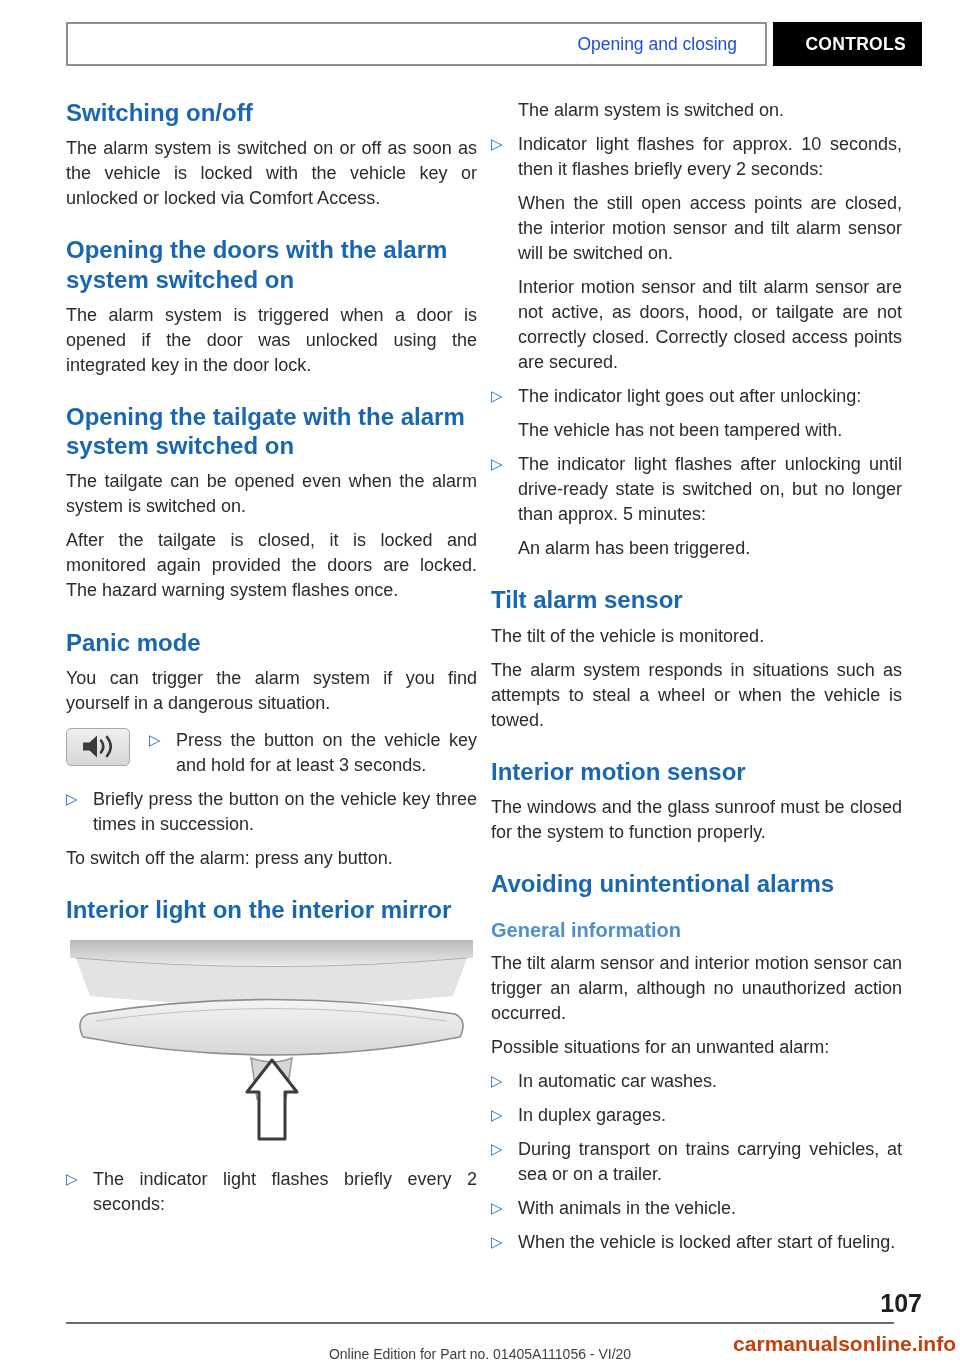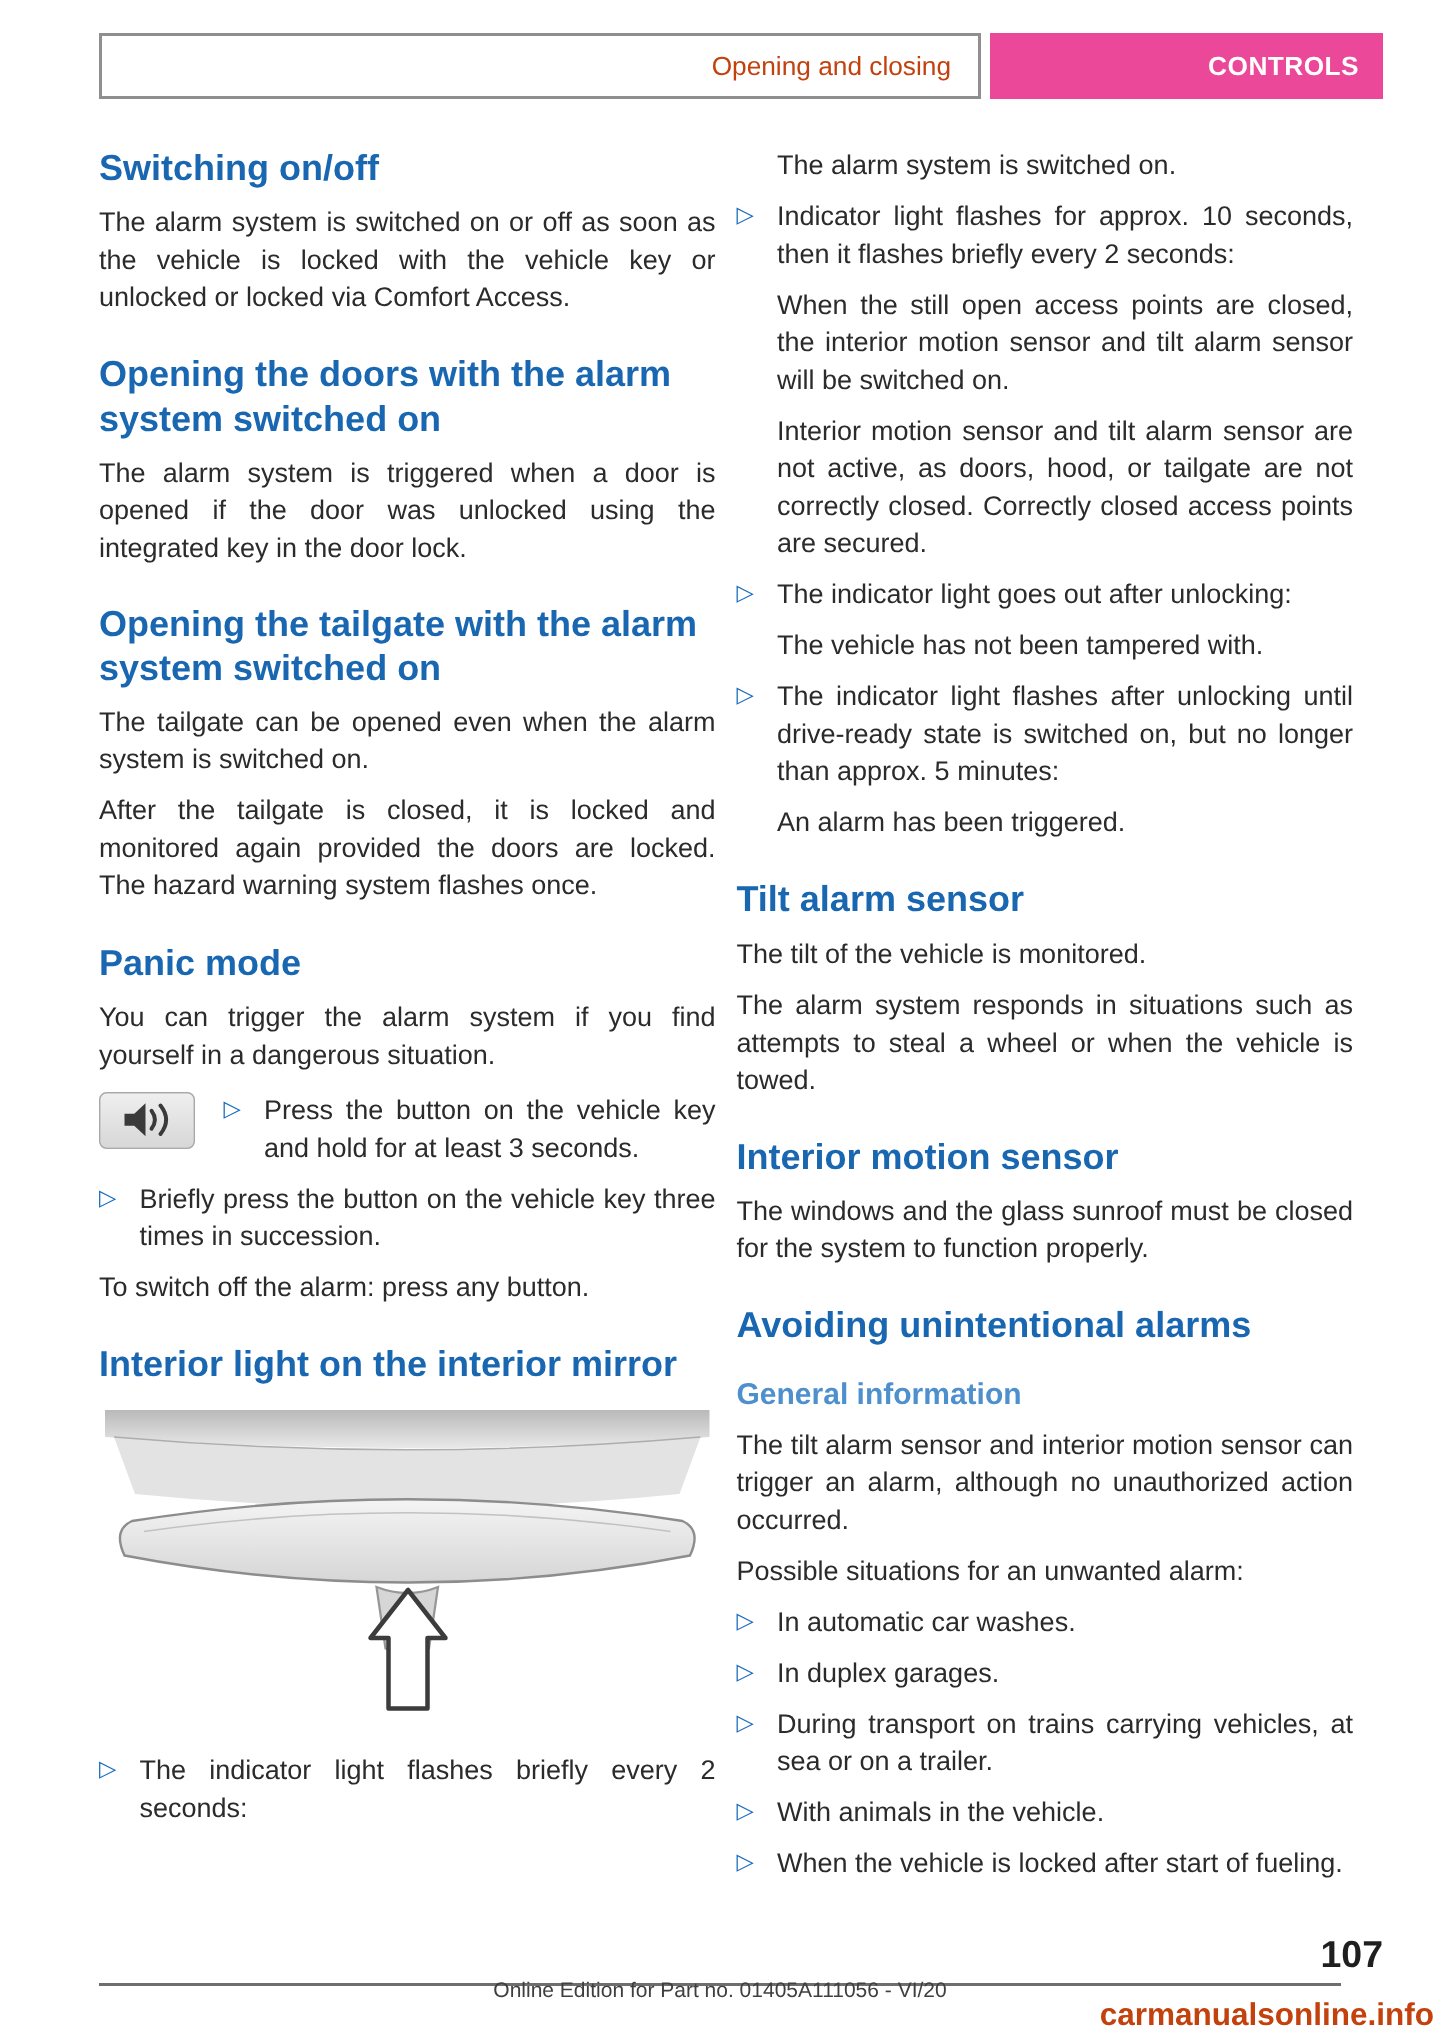--- a/index.html
+++ b/index.html
@@ -2,23 +2,23 @@
 <html lang="en"><head>
 <meta charset="utf-8">
 <style>
   * { margin:0; padding:0; box-sizing:border-box; }
   html,body { background:#ffffff; }
   body { font-family:"Liberation Sans", sans-serif; color:#2b2b2b; }
   .page { position:relative; width:960px; height:1362px; background:#fff; overflow:hidden; margin:0 auto; }
 
   
   .topbar { position:absolute; top:22px; left:66px; right:38px; height:44px; display:flex; }
-  .crumb-box { width:588px; border:2px solid #8f8f8f; display:flex; align-items:center;
-               justify-content:flex-end; padding-right:18px; font-size:17.5px; color:#c2410c; background:#fff; }
-  .badge { flex:1; margin-left:6px; background:#ec4899; color:#fff; font-weight:bold;
+  .crumb-box { width:701px; border:2px solid #8f8f8f; display:flex; align-items:center;
+               justify-content:flex-end; padding-right:28px; font-size:17.5px; color:#1d4ed8; background:#fff; }
+  .badge { flex:1; margin-left:6px; background:#000000; color:#fff; font-weight:bold;
            display:flex; align-items:center; justify-content:flex-end; padding-right:16px;
            font-size:17.5px; letter-spacing:.3px; }
 
   
   .columns { position:absolute; top:98px; left:66px; width:856px; display:flex; gap:14px; }
   .col { width:411px; }
 
   h2.main { color:#1a67b1; font-size:24px; line-height:1.22; font-weight:bold; margin:24px 0 9px; }
   .col h2.main:first-child { margin-top:0; }
   h3.sub { color:#4e90cd; font-size:20px; line-height:1.2; font-weight:bold; margin:20px 0 7px; }
@@ -35,21 +35,21 @@
   .keyicon { flex:none; width:64px; height:38px; margin-right:19px; border:1px solid #a8a8a8;
              border-radius:5px; background:linear-gradient(#efefef,#d7d7d7);
              display:flex; align-items:center; justify-content:center; }
   .panic-row .bullet { margin-top:0; flex:1; }
 
   figure.mirror { margin:14px 0 8px; width:411px; }
 
   
   .pagenum { position:absolute; right:38px; bottom:44px; font-size:25px; font-weight:bold; color:#1f1f1f; }
   .rule { position:absolute; left:66px; right:66px; bottom:38px; border-top:2px solid #6e6e6e; }
-  .footline { position:absolute; left:0; right:0; bottom:28px; text-align:center; font-size:14px; color:#3f3f3f; }
+  .footline { position:absolute; left:0; right:0; bottom:0; text-align:center; font-size:14px; color:#3f3f3f; }
   .watermark { position:absolute; right:4px; bottom:6px; font-size:21px; font-weight:bold; color:#c2410c; }
 </style>
 </head>
 <body>
 
 <div class="page">
 
   <header class="topbar">
     <div class="crumb-box">
       <span>Opening and closing</span>

